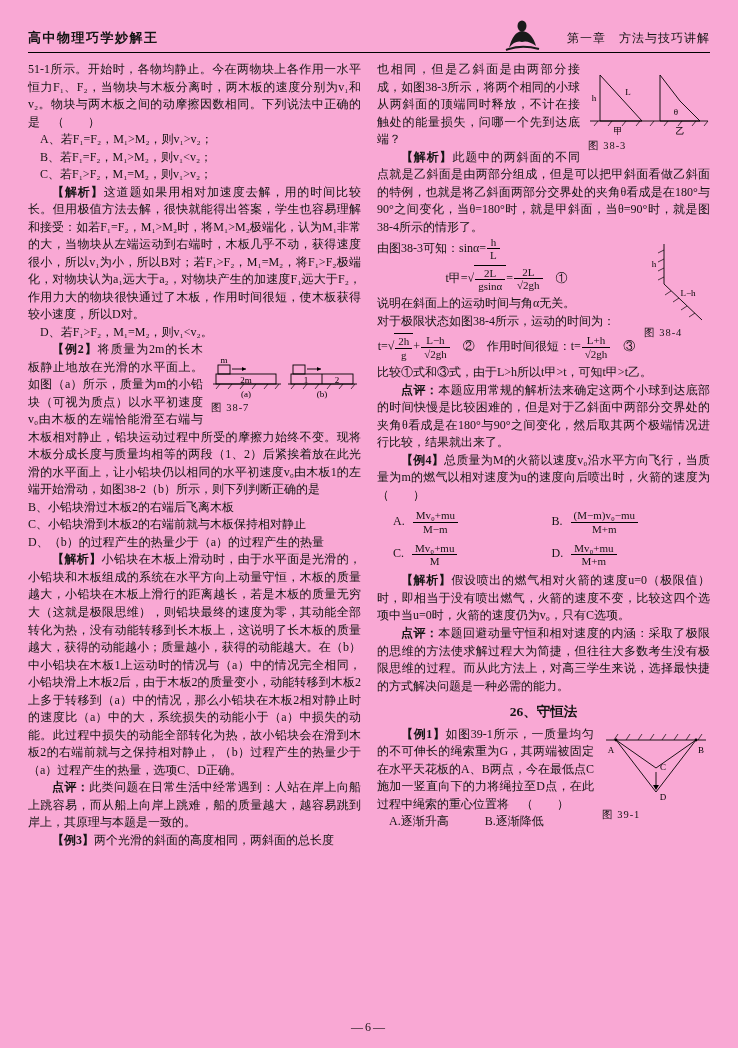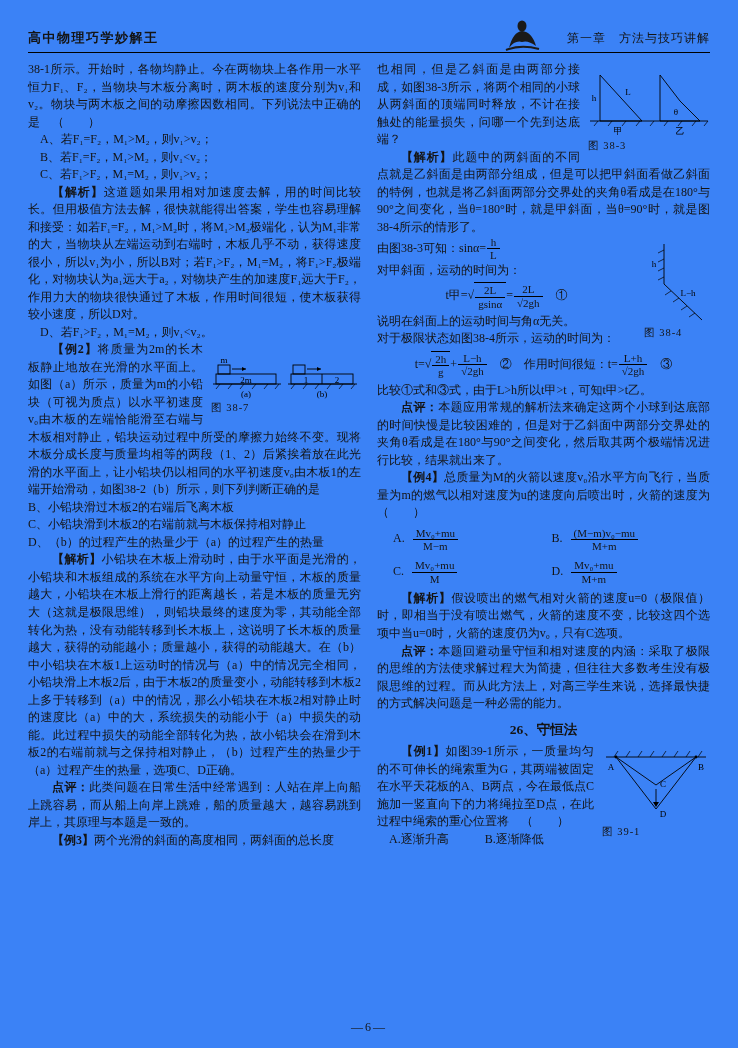--- a/index.html
+++ b/index.html
@@ -1,18 +1,18 @@
 <!DOCTYPE html>
 <html><head>
 <meta charset="utf-8">
 <style>
   * { box-sizing: border-box; margin: 0; padding: 0; }
   html,body { background:#e9e9e9; }
   body { font-family:"Liberation Serif","DejaVu Serif",serif; }
-  .page { width:738px; height:1048px; background:#3b82f6; margin:0 auto; position:relative;
+  .page { width:738px; height:1048px; background:#f9a8d4; margin:0 auto; position:relative;
           padding:24px 28px 18px; overflow:hidden; color:#141414; }
   .header { position:relative; height:28px; }
   .h-left { position:absolute; left:0; bottom:5px; font-size:13px; font-weight:bold; letter-spacing:1.5px; }
   .h-right { position:absolute; right:0; bottom:5px; font-size:12px; letter-spacing:1px;margin-top:15px; }
   .logo { position:absolute; right:165px; bottom:-1px; }
   .hrule { border-top:1.6px solid #000; margin-bottom:8px; }
   .columns { display:flex; gap:16px; }
   .col { width:333px; font-size:12px; line-height:1.46; text-align:justify; }
   .para { text-indent:2em; }
   .flush { text-indent:0; }
@@ -47,21 +47,21 @@
       <path d="M10 29 Q14 13 23 12 Q33 13 37 27 Q29 21 23 23 Q16 21 10 29 Z" fill="#1a1a1a"></path>
       <path d="M7 31 Q22 25 40 30" stroke="#1a1a1a" stroke-width="2" fill="none"></path>
     </svg>
     <span class="h-right">第一章　方法与技巧讲解</span>
   </div>
   <div class="hrule"></div>
 
   <div class="columns">
 
     <div class="col">
-      <div class="para flush">38-1所示。开始时，各物均静止。今在两物块上各作用一水平恒力F₁、F₂，当物块与木板分离时，两木板的速度分别为v₁和v₂。物块与两木板之间的动摩擦因数相同。下列说法中正确的是　（　　）</div>
+      <div class="para flush">51-1所示。开始时，各物均静止。今在两物块上各作用一水平恒力F₁、F₂，当物块与木板分离时，两木板的速度分别为v₁和v₂。物块与两木板之间的动摩擦因数相同。下列说法中正确的是　（　　）</div>
 
       <div class="para opt">A、若F₁=F₂，M₁&gt;M₂，则v₁&gt;v₂；</div>
       <div class="para opt">B、若F₁=F₂，M₁&gt;M₂，则v₁&lt;v₂；</div>
       <div class="para opt">C、若F₁&gt;F₂，M₁=M₂，则v₁&gt;v₂；</div>
       <div class="para">
         <b>【解析】</b><span>这道题如果用相对加速度去解，用的时间比较长。但用极值方法去解，很快就能得出答案，学生也容易理解和接受：如若F₁=F₂，M₁&gt;M₂时，将M₁&gt;M₂极端化，认为M₁非常的大，当物块从左端运动到右端时，木板几乎不动，获得速度很小，所以v₁为小，所以B对；若F₁&gt;F₂，M₁=M₂，将F₁&gt;F₂极端化，对物块认为a₁远大于a₂，对物块产生的加速度F₁远大于F₂，作用力大的物块很快通过了木板，作用时间很短，使木板获得较小速度，所以D对。</span>
       </div>
 
       <div class="para opt">D、若F₁&gt;F₂，M₁=M₂，则v₁&lt;v₂。</div>
 
@@ -142,21 +142,20 @@
             <line class="ln" x1="20" y1="46" x2="58" y2="82"></line>
             <path class="tk" d="M27 53 l-6 4 M35 60 l-6 4 M43 68 l-6 4 M51 75 l-6 4"></path>
             <text x="10" y="29" text-anchor="middle">h</text>
             <text x="44" y="58" text-anchor="middle">L−h</text>
           </svg>
           <span class="figcap">图 38-4</span>
         </span>
         <span>由图38-3可知：sinα=</span><span class="frac"><span class="fnum">h</span><span class="fden">L</span></span>
       </div>
 
-      <div class="para flush">对甲斜面，运动的时间为：</div>
 
       <div class="para formula">
         <span>t甲=</span><span>√</span><span class="radicand"><span class="frac"><span class="fnum">2L</span><span class="fden">gsinα</span></span></span><span>=</span><span class="frac"><span class="fnum">2L</span><span class="fden">√2gh</span></span><span>　①</span>
       </div>
 
       <div class="para flush">说明在斜面上的运动时间与角α无关。</div>
       <div class="para flush">对于极限状态如图38-4所示，运动的时间为：</div>
 
       <div class="para formula">
         <span>t=</span><span>√</span><span class="radicand"><span class="frac"><span class="fnum">2h</span><span class="fden">g</span></span></span><span>+</span><span class="frac"><span class="fnum">L−h</span><span class="fden">√2gh</span></span><span>　②　作用时间很短：t=</span><span class="frac"><span class="fnum">L+h</span><span class="fden">√2gh</span></span><span>　③</span>

